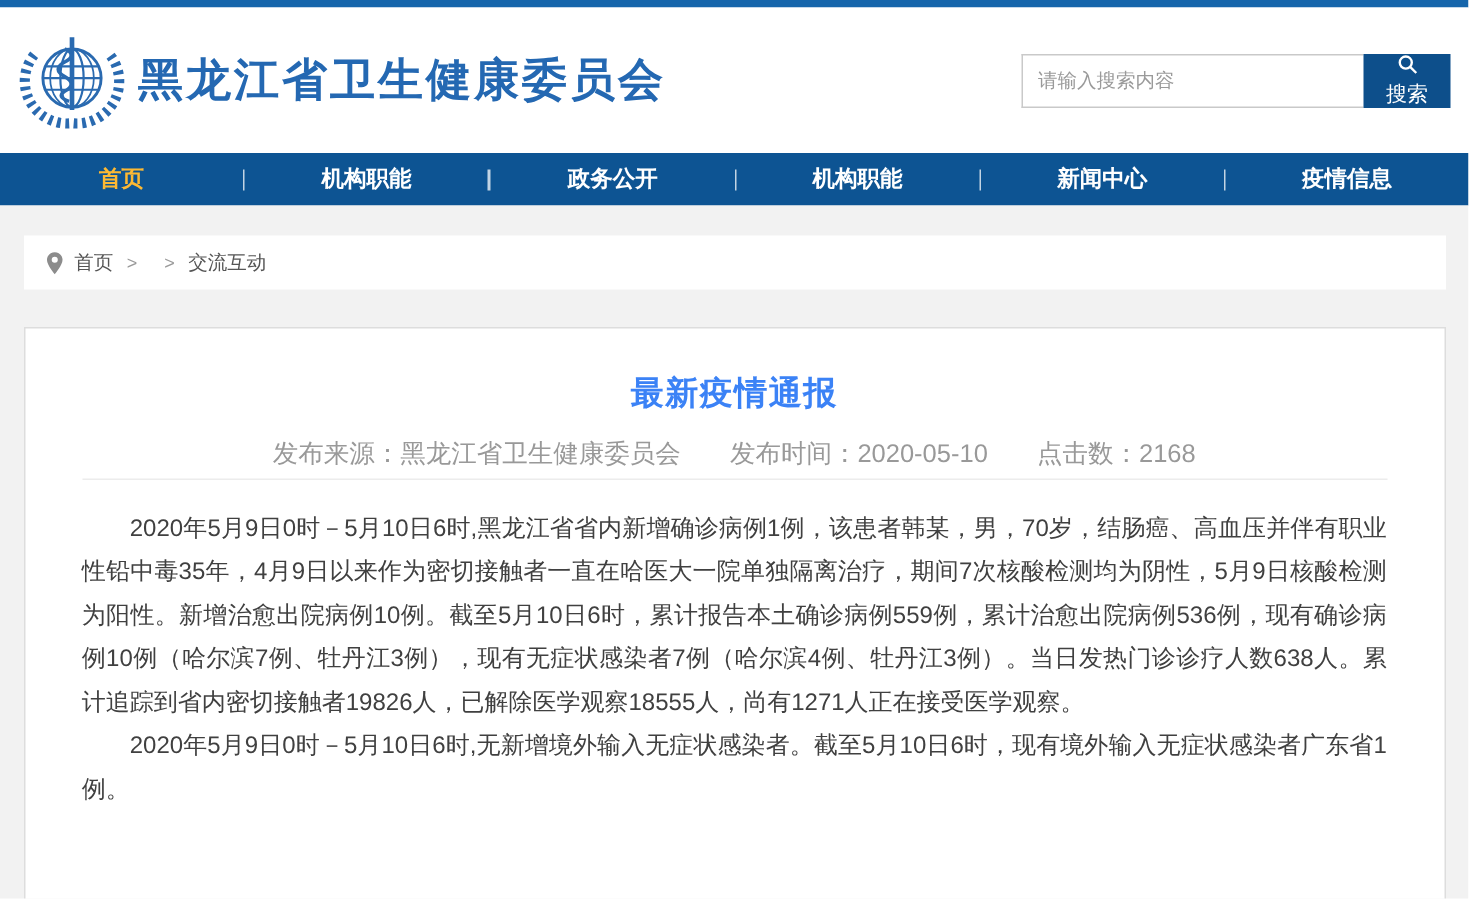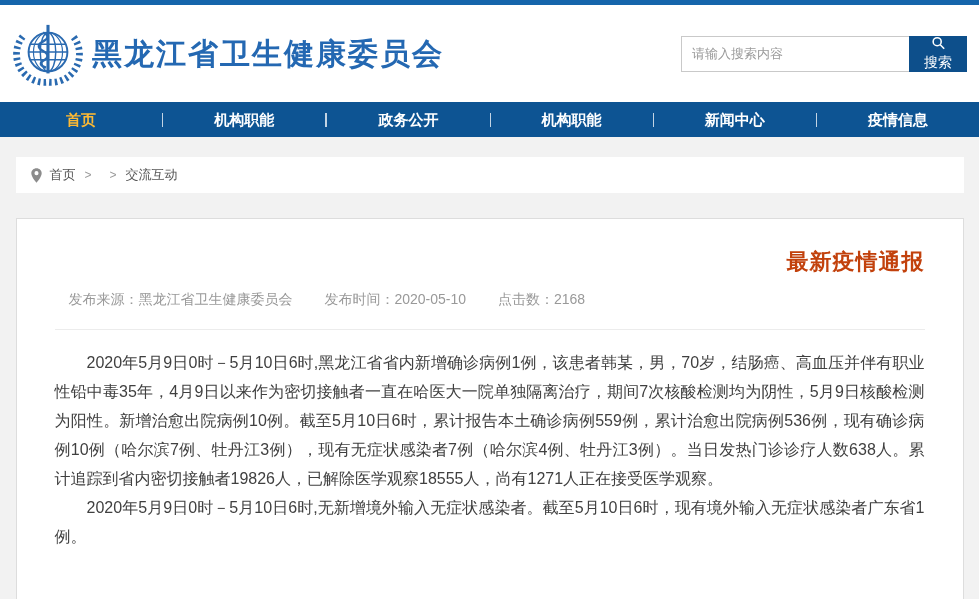--- a/index.html
+++ b/index.html
@@ -34,23 +34,23 @@
   .page-lower { background:#f2f2f2; height:480px; }
   .breadcrumb-bar { width:948px; margin:0 auto; background:#fff; height:36px;
     display:flex; align-items:center; padding:0 14px; position:relative; top:20px; }
   .breadcrumb-bar .pin { width:13px; height:17px; margin-right:7px; }
   .crumb { font-size:13px; color:#555; text-decoration:none; }
   .crumb-sep { font-size:12px; color:#9a9a9a; margin:0 9px; }
 
   
   .card { width:948px; margin:0 auto; position:relative; top:45px; background:#fff;
     border:1px solid #ddd; min-height:440px; padding:28px 38px 30px 38px; }
-  .article-title { text-align:right; font-size:22px; font-weight:bold; color:#c2410c; letter-spacing:1px; }
-  .article-meta { margin-top:14px; padding-bottom:20px;
-    border-bottom:1px solid #ececec; font-size:14px; color:#999; }
+  .article-title { text-align:center; font-size:22px; font-weight:bold; color:#3b82f6; letter-spacing:1px; }
+  .article-meta { text-align:center; margin-top:14px; padding-bottom:5px;
+    border-bottom:1px solid #ececec; font-size:17px; color:#999; }
   .article-meta span { margin:0 14px; }
   .article-body { margin-top:18px; }
   .article-body p { font-size:16px; line-height:29px; color:#404040;
     text-indent:2em; text-align:justify; }
 </style>
 </head>
 <body>
 
 <div class="top-strip"></div>
 

